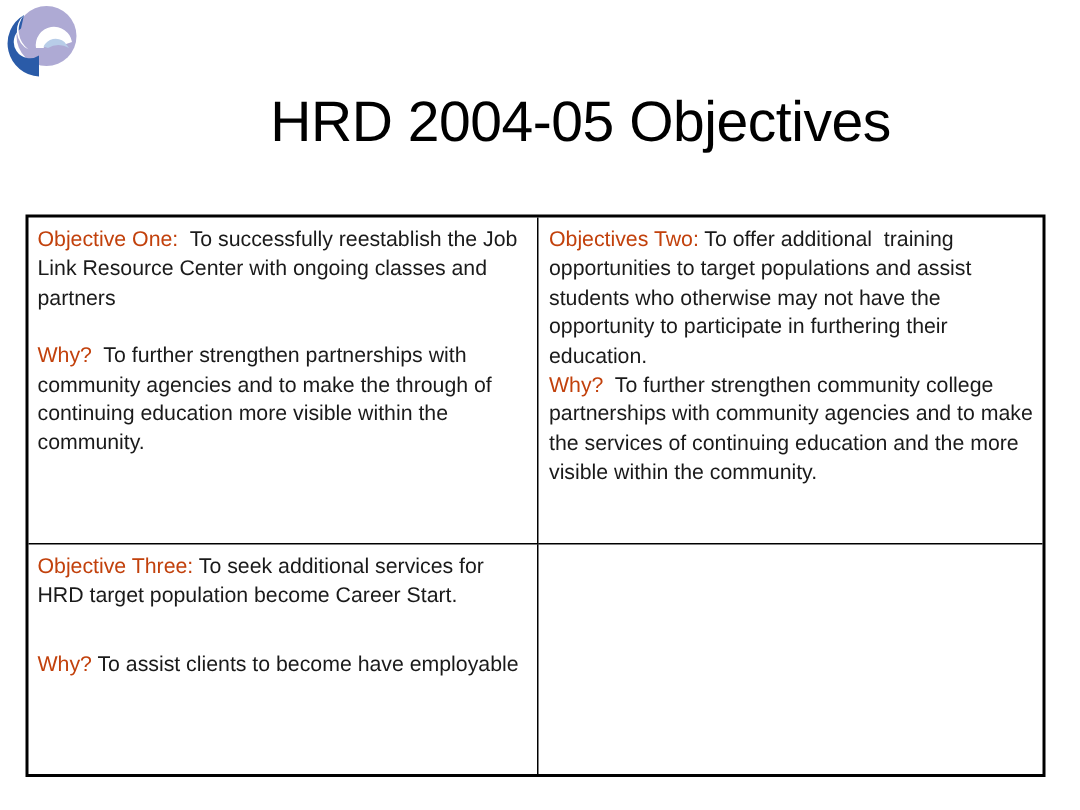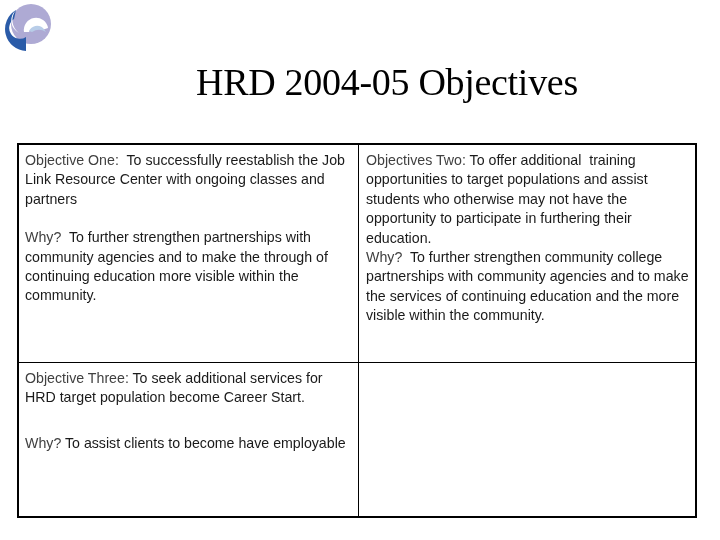--- a/index.html
+++ b/index.html
@@ -4,34 +4,34 @@
   <style>
     html, body { margin: 0; padding: 0; }
     body {
       width: 720px; height: 540px; background: #ffffff; position: relative; overflow: hidden;
       font-family: "Liberation Sans", sans-serif;
     }
     .logo { position: absolute; left: 2px; top: 2px; width: 50px; height: 50px; }
     .title {
       position: absolute; left: 0; top: 53px; width: 720px; padding-left: 54px; box-sizing: border-box;
       text-align: center;
-      font-family: Liberation Serif, serif; font-size: 38px; color: #000; letter-spacing: -0.3px;
+      font-family: Liberation Sans, sans-serif; font-size: 38px; color: #000; letter-spacing: -0.3px;
       line-height: 58px;
     }
     .grid {
       position: absolute; left: 17px; top: 143px; width: 680px; height: 375px;
       border: 2px solid #000; box-sizing: border-box;
       display: grid; grid-template-columns: 340px 1fr; grid-template-rows: 218px 1fr;
     }
     .cell { box-sizing: border-box; padding: 6px 6px 0 6px; font-size: 14.2px; line-height: 19.4px; color: #1a1a1a; }
     .c1 { border-right: 1px solid #000; border-bottom: 1px solid #000; }
     .c2 { border-bottom: 1px solid #000; padding-left: 7px; }
     .c3 { border-right: 1px solid #000; padding-top: 6px; }
     .c4 {}
-    .lbl { color: #404040; }
+    .lbl { color: #c2410c; }
     .para { margin: 0; }
     .gap { height: 19px; }
   </style>
 </head>
 <body>
 
 <div class="logo">
   <svg width="50" height="50" viewBox="0 0 50 50">
     <circle cx="29" cy="22" r="20" fill="#aeaad4"></circle>
     <path d="M14 8 A22 22 0 0 0 24 49 L24 35 A10 10 0 0 1 12 17 Z" fill="#2a5ba8"></path>

